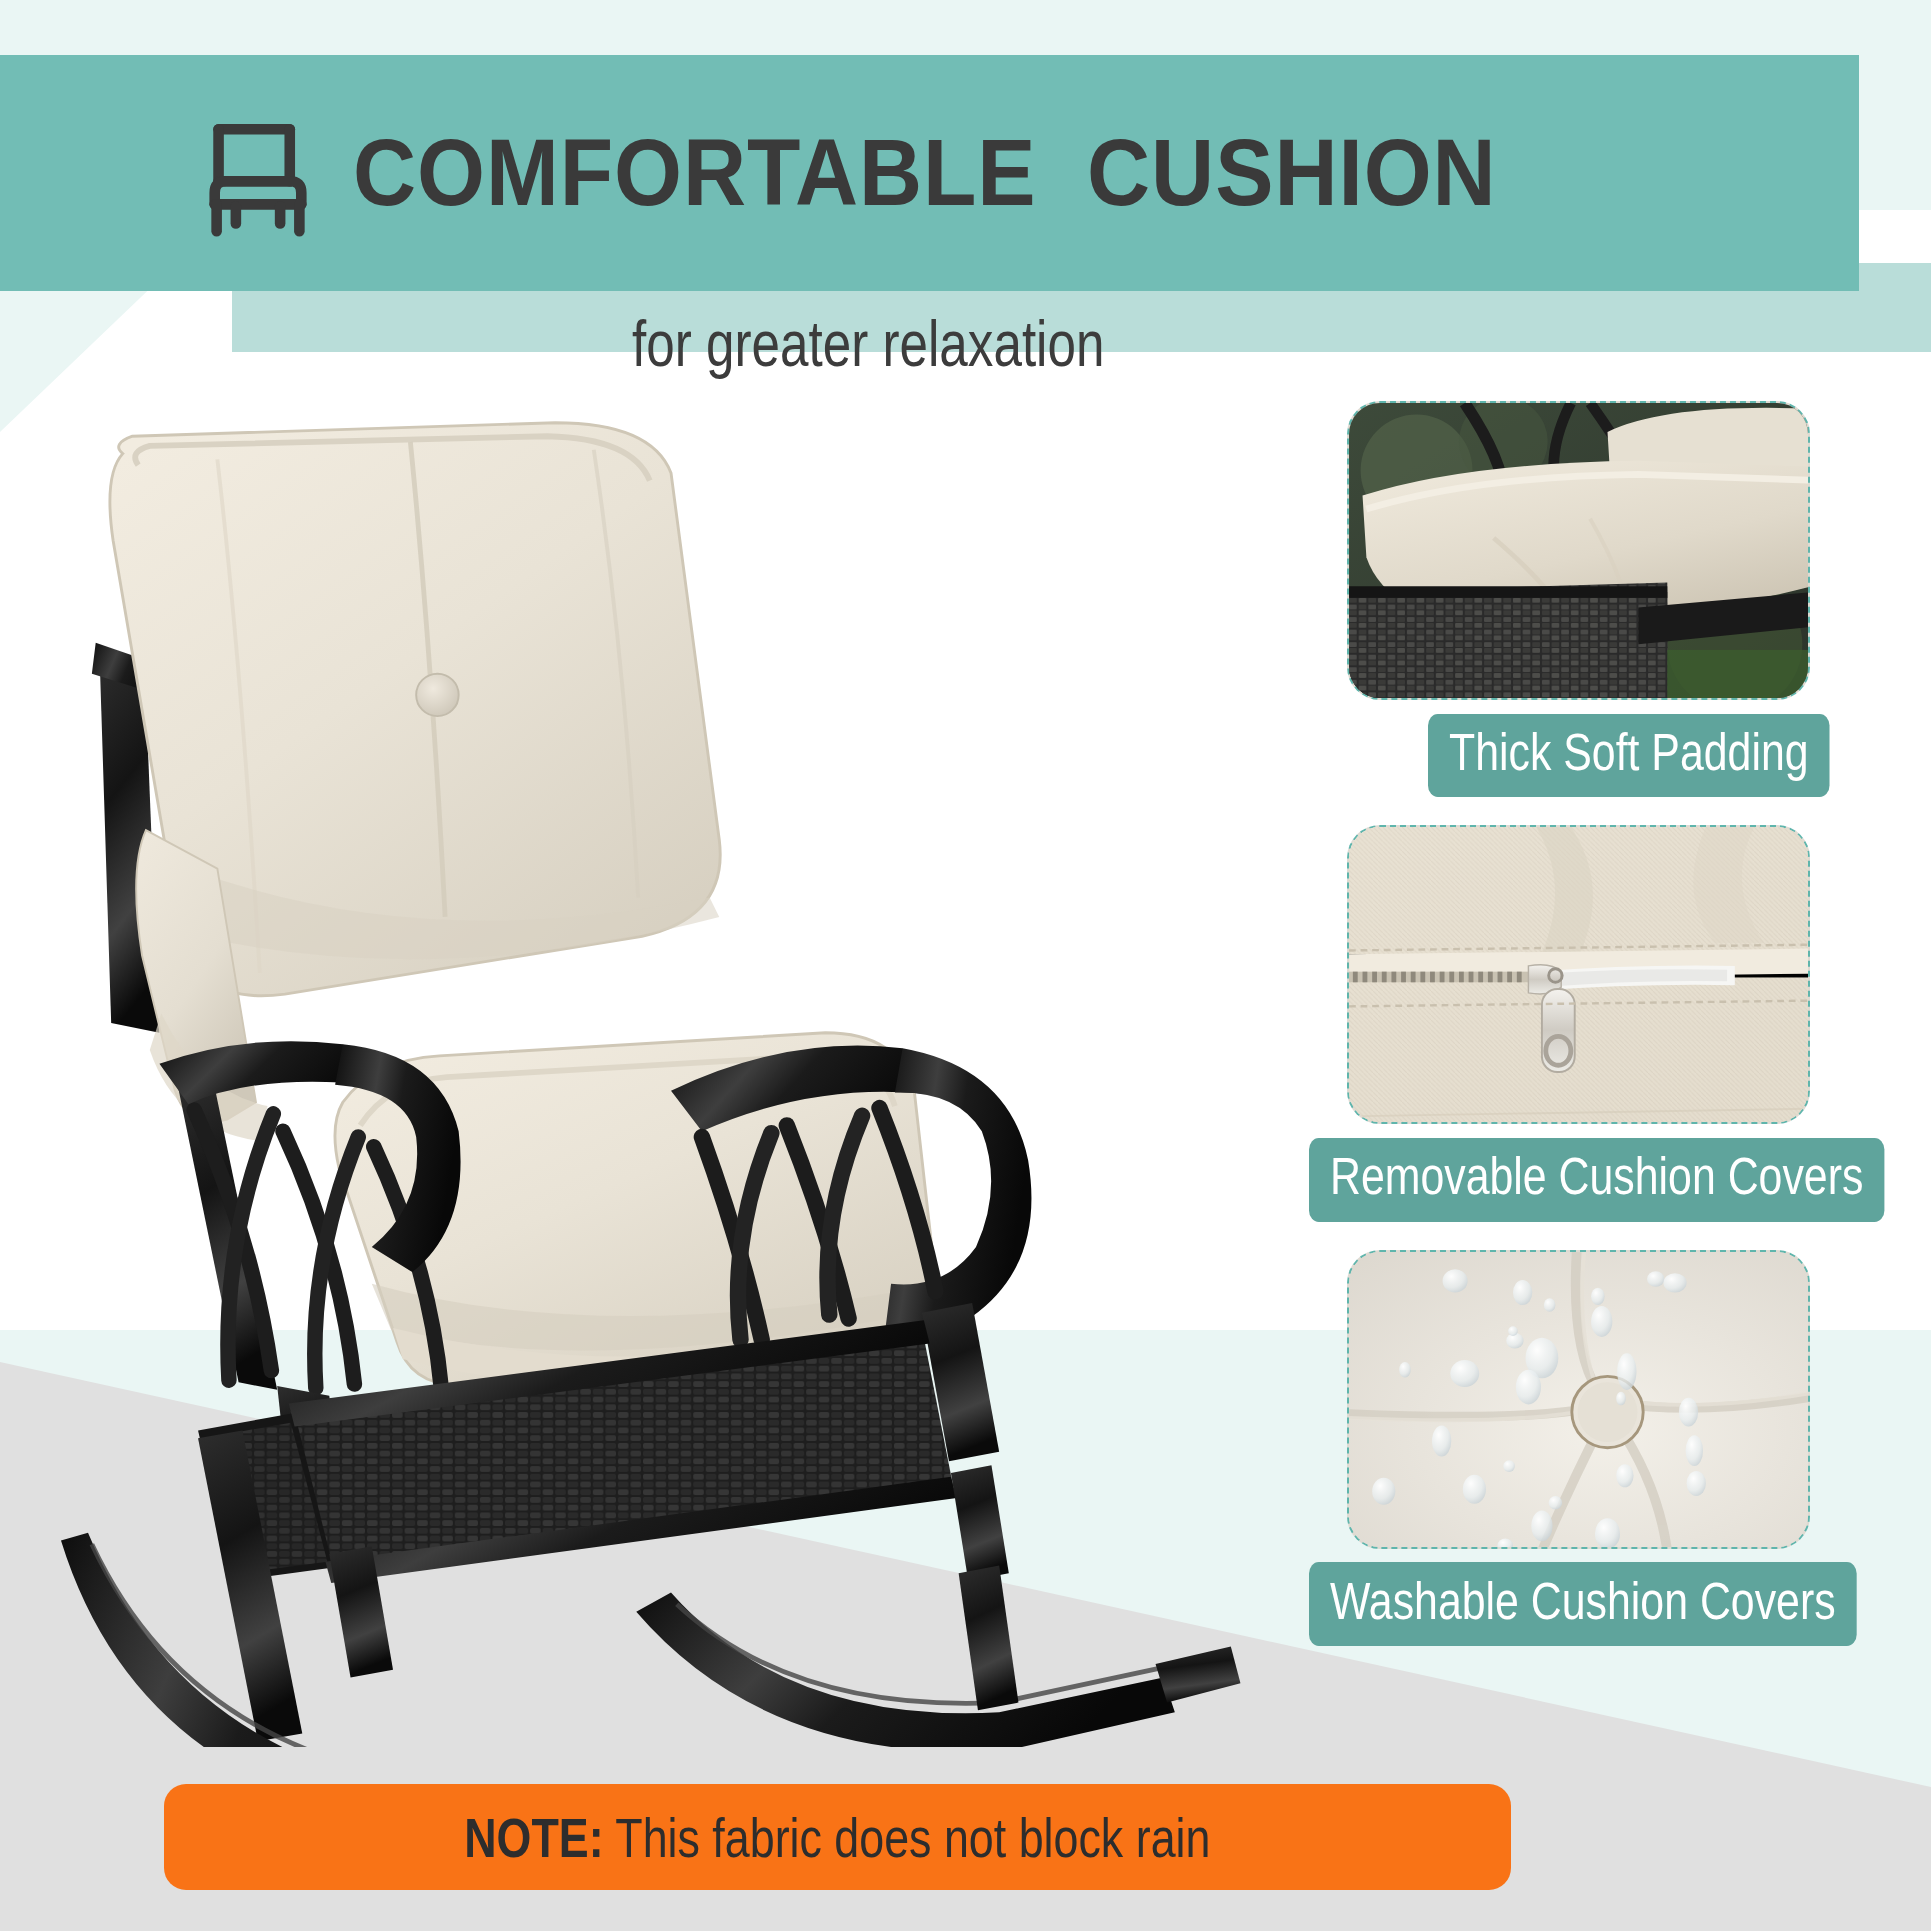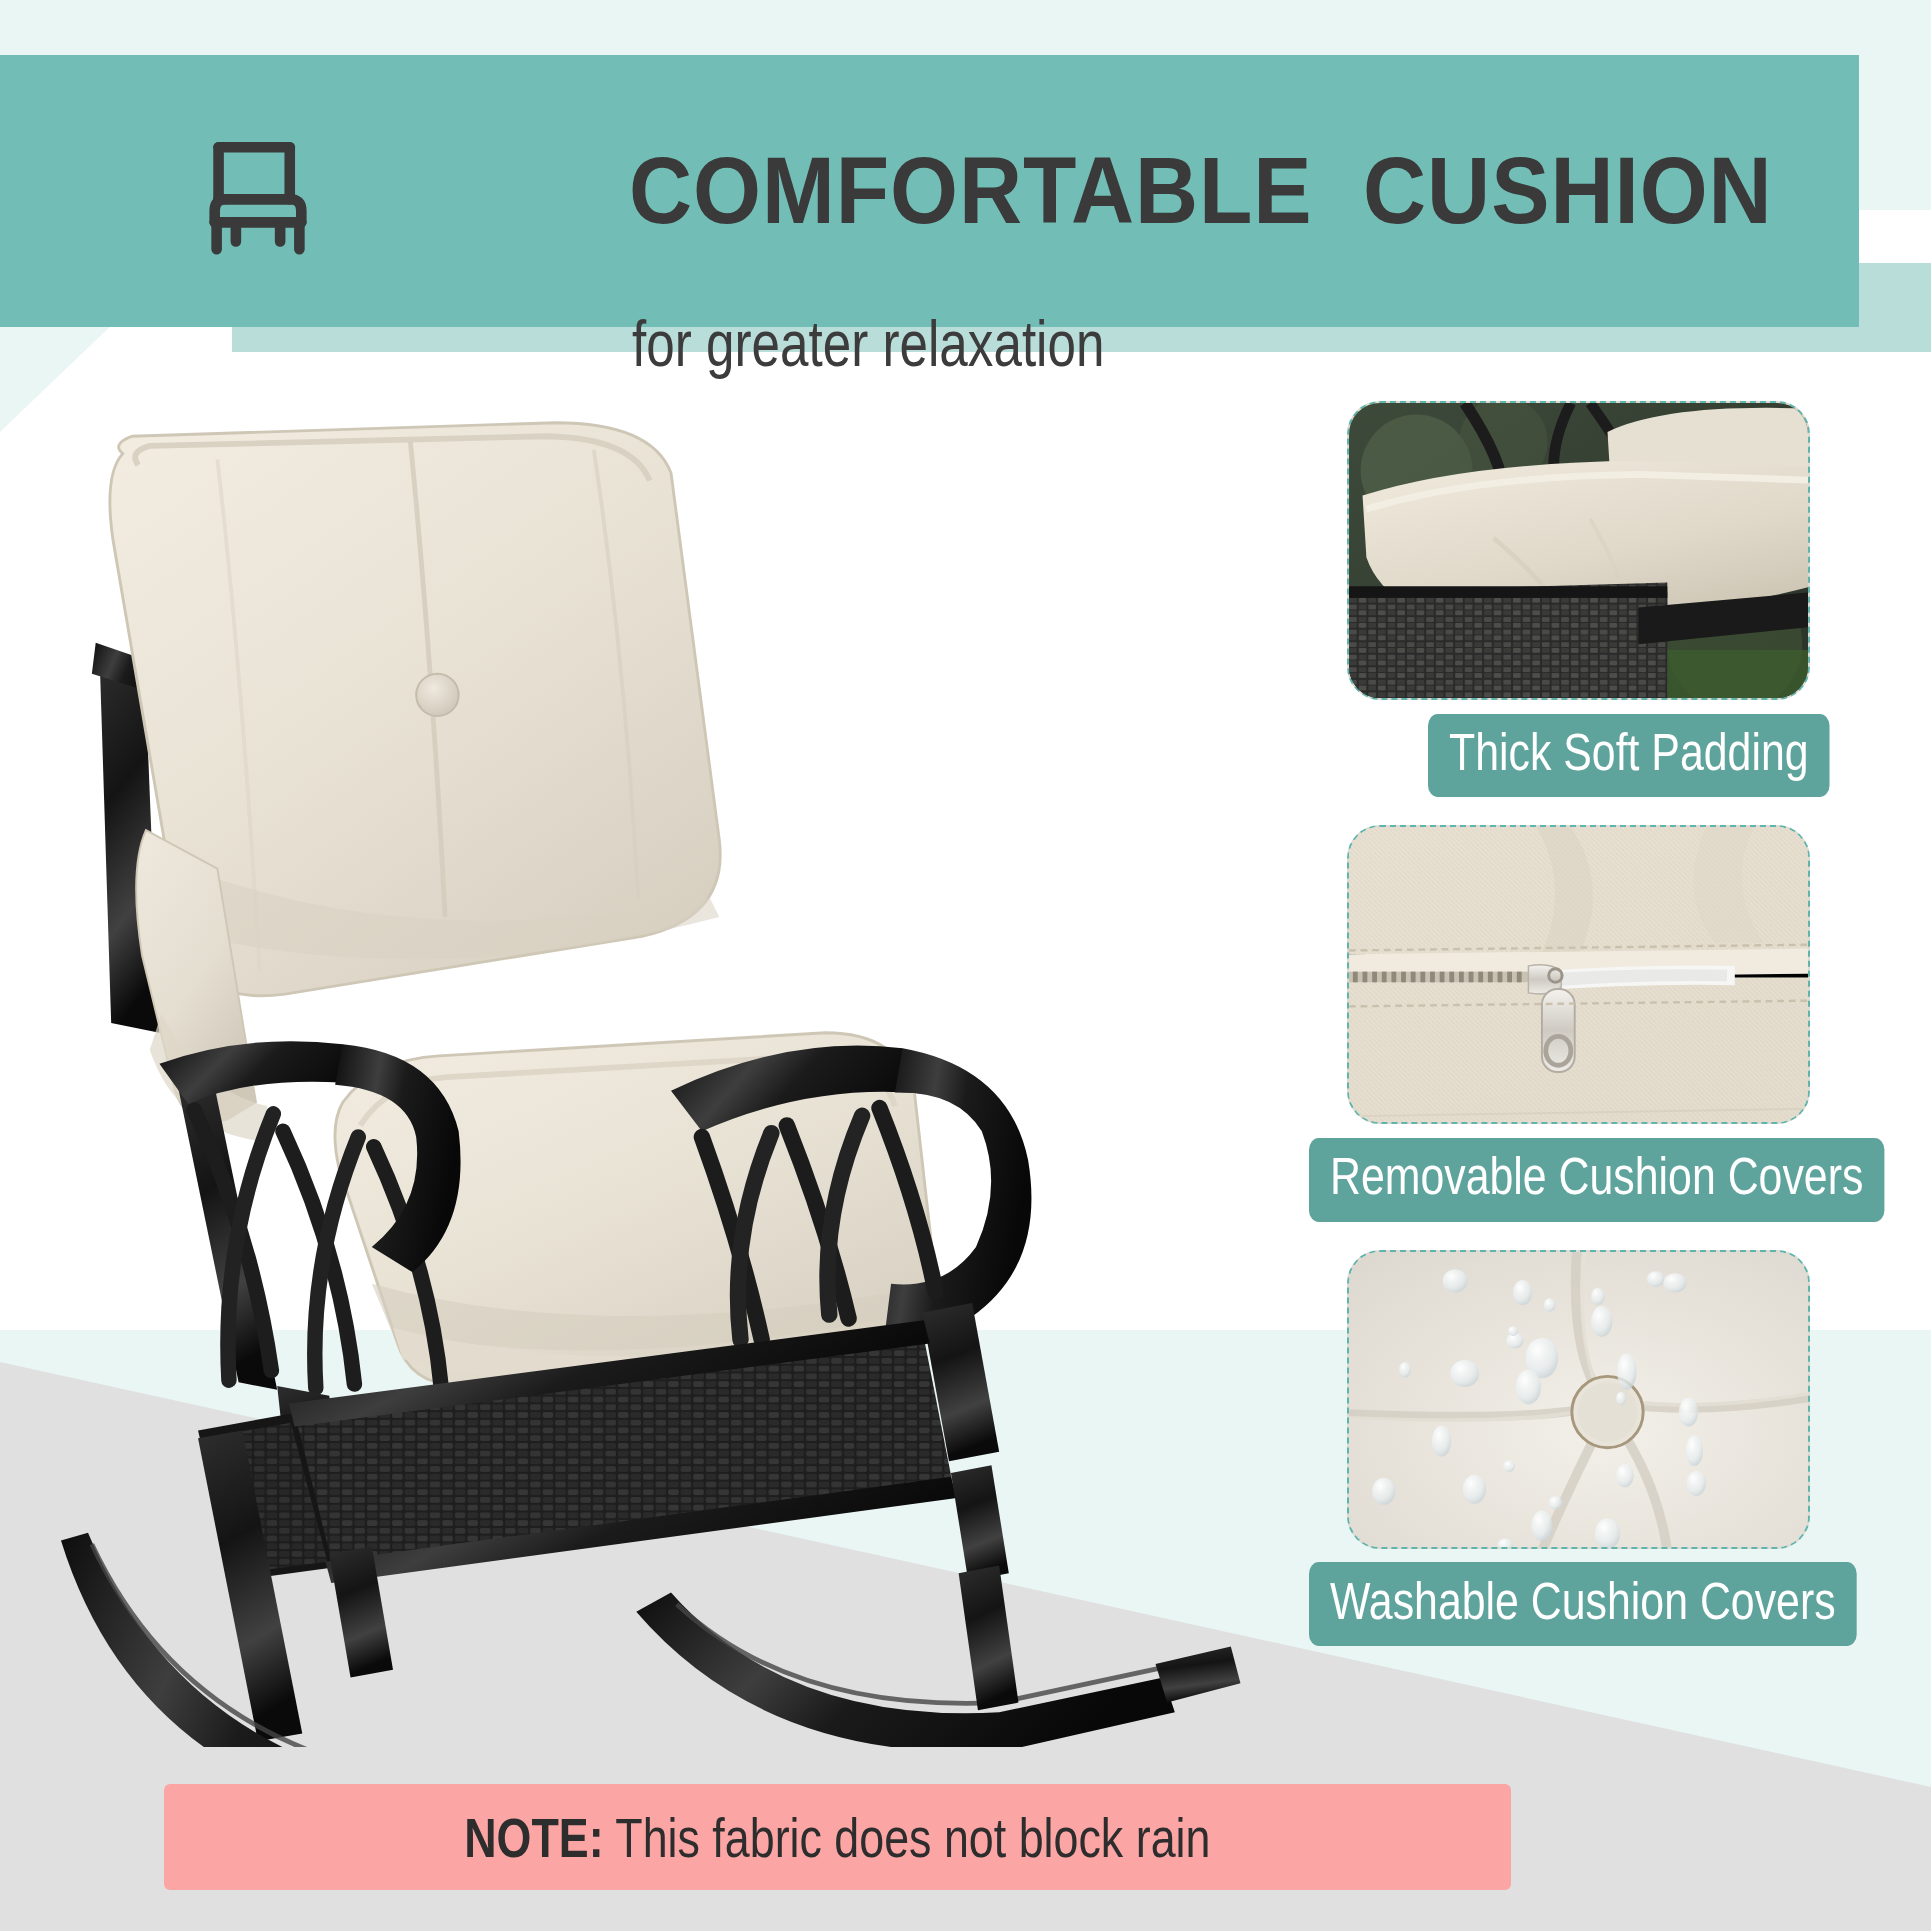--- a/index.html
+++ b/index.html
@@ -19,22 +19,22 @@
                    background:#ffffff;
                    clip-path:polygon(232px 0, 1931px 0, 1931px 1120px, 0 1120px, 0 222px); }
   
   #bg-floor      { position:absolute; left:0; top:1246px; width:1931px; height:686px;
                    background:#e0e0e0;
                    clip-path:polygon(0 116px, 1931px 541px, 1931px 686px, 0 686px); }
 
   
   #banner-shadow { position:absolute; left:232px; top:263px; width:1699px; height:89px;
                    background:#b9ddd9; }
-  #banner-main   { position:absolute; left:0; top:55px; width:1859px; height:272px;
-                   background:#72bdb5; display:flex; align-items:center;justify-content:space-between; }
+  #banner-main   { position:absolute; left:0; top:55px; width:1859px; height:236px;
+                   background:#72bdb5; display:flex; align-items:center; }
   #chair-icon    { margin-left:207px; width:102px; height:127px; flex:none; }
   #header-title  { margin-left:44px; font-size:94px; line-height:1;
                    font-weight:700; color:#3a3a3a; letter-spacing:1px;
                    font-family:"Liberation Sans", sans-serif;
                    transform:scaleX(0.93); transform-origin:left center;
                    white-space:pre; }
 
   #subtitle      { position:absolute; left:632px; top:307px; font-size:64px;
                    color:#3c3c3c; font-weight:400;
                    font-family:"Liberation Sans", sans-serif;
@@ -55,21 +55,21 @@
               display:inline-block; line-height:1;
               transform:scaleX(0.84); transform-origin:left center;
               white-space:nowrap;
               font-family:"Liberation Sans", sans-serif; }
   #feat-0 .f-label { margin-left:100px; }
   #feat-1 .f-label { margin-left:-19.3px; }
   #feat-2 .f-label { margin-left:-19.3px; }
 
   
   #note-banner { position:absolute; left:164px; top:1784px; width:1347px; height:106px;
-                 background:#fca5a5; border-radius:6px;
+                 background:#f97316; border-radius:22px;
                  display:flex; align-items:center; justify-content:center; }
   #note-text   { font-size:56px; color:#2d2d2d; white-space:nowrap;
                  transform:scaleX(0.80); transform-origin:center center;
                  font-family:"Liberation Sans", sans-serif; }
   #note-text b { font-weight:700; }
   #note-rest   { font-weight:400; }
 </style>
 </head>
 <body>
 

